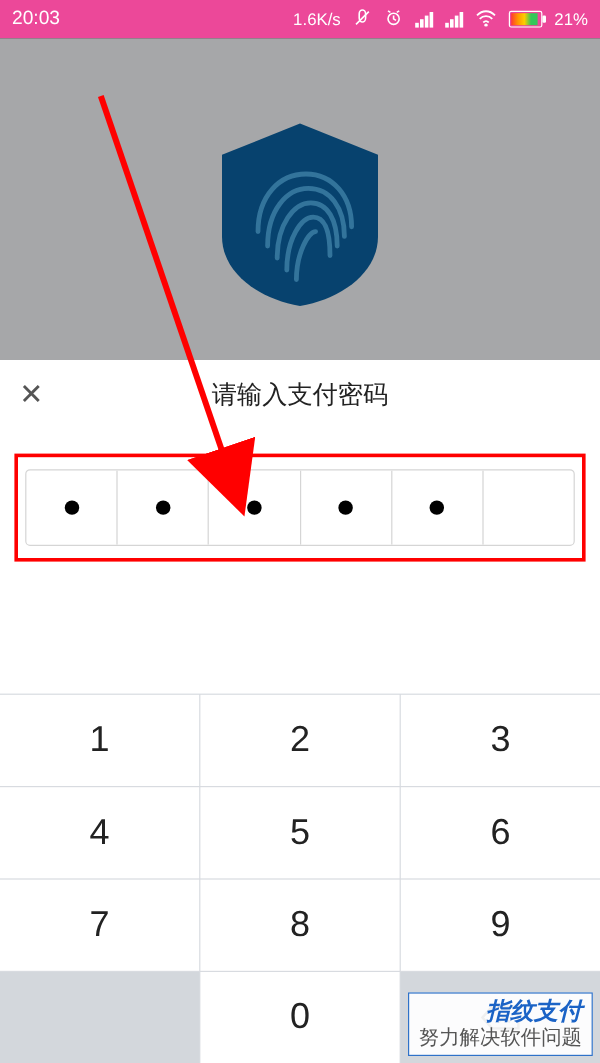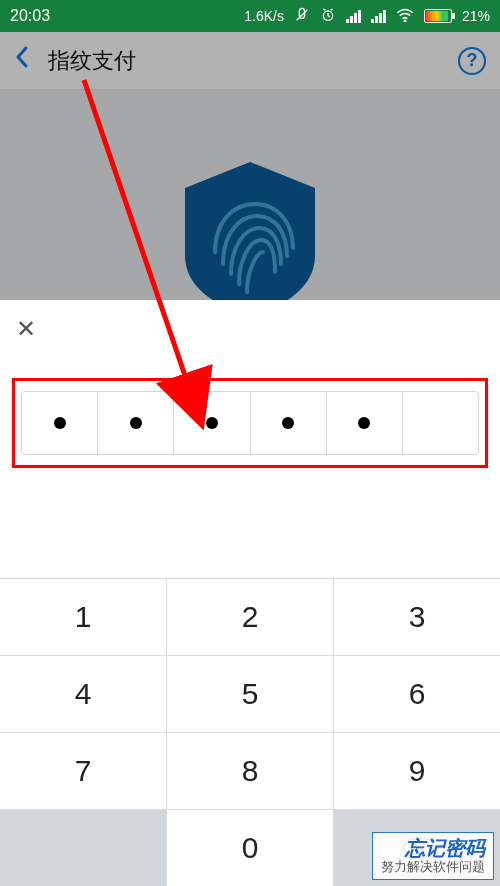--- a/index.html
+++ b/index.html
@@ -2,21 +2,21 @@
 <html><head>
 <meta charset="utf-8">
 <style>
   * { box-sizing: border-box; margin: 0; padding: 0; }
   html, body { width: 500px; height: 886px; overflow: hidden; font-family: -apple-system, "Helvetica Neue", Arial, "PingFang SC", "Microsoft YaHei", sans-serif; }
   body { background: #000; position: relative; }
 
   
   .status-bar {
     height: 32px;
-    background: #15803d;
+    background: #ec4899;
     color: #fff;
     display: flex;
     align-items: center;
     padding: 0 10px;
     font-size: 16px;
   }
   .status-left { flex: 0 0 auto; }
   .status-right { margin-left: auto; display: flex; align-items: center; gap: 10px; font-size: 14px; }
   .status-right .net { font-size: 14px; }
   .sig-bars { display: inline-flex; align-items: flex-end; gap: 1px; height: 14px; }
@@ -120,21 +120,21 @@
   .red-arrow{
     position:absolute; left:54px; top:40px; pointer-events:none; z-index:5;
   }
 
   
   .watermark{
     position:absolute; right:6px; bottom:6px; background:rgba(255,255,255,0.92);
     border:1px solid #2f72c9; padding:4px 8px; text-align:right; line-height:1.15;
   }
   .watermark .wm-big{ font-size:20px; color:#1b63c6; font-weight:700; font-style:italic; }
-  .watermark .wm-small{ font-size:13px; color:#555; }
+  .watermark .wm-small{ font-size:17px; color:#555; }
 </style>
 </head>
 <body>
 
 <div class="status-bar">
   <div class="status-left">20:03</div>
   <div class="status-right">
     <span class="net">1.6K/s</span>
     <span>
       <svg width="16" height="16" viewBox="0 0 24 24" fill="none" stroke="#fff" stroke-width="2">
@@ -171,29 +171,20 @@
     </span>
     <span class="battery">
         <span class="battery-fill"></span>
       </span>
     <span>21%</span>
   </div>
 </div>
 
 <div class="screen">
 
-  <div class="app-header">
-    <div class="back-chevron">
-      <svg width="16" height="24" viewBox="0 0 16 24" fill="none" stroke="#0a7ee8" stroke-width="3" stroke-linecap="round" stroke-linejoin="round">
-        <polyline points="12,3 4,12 12,21"></polyline>
-      </svg>
-    </div>
-    <div class="app-title">指纹支付</div>
-    <div class="help-circle">?</div>
-  </div>
 
   <div class="logo-area">
     <div class="fp-shield">
       <svg width="150" height="160" viewBox="0 0 150 160">
         <path d="M75 6 L140 32 L140 100 C140 130 110 152 75 158 C40 152 10 130 10 100 L10 32 Z" fill="#0b5f9e"></path>
         <g stroke="#4aa6df" stroke-width="4" fill="none" stroke-linecap="round">
           <path d="M40 96 C40 66 58 48 80 48 C102 48 118 66 118 92"></path>
           <path d="M48 108 C48 78 64 60 82 60 C100 60 112 76 112 100"></path>
           <path d="M56 118 C56 90 70 72 84 72 C98 72 106 86 106 108"></path>
           <path d="M64 128 C64 102 76 84 86 84 C96 84 100 96 100 116"></path>
@@ -210,20 +201,21 @@
       <marker id="ah" markerWidth="14" markerHeight="14" refX="6" refY="6" orient="auto">
         <path d="M0,0 L12,6 L0,12 Z" fill="#ff0000"></path>
       </marker>
     </defs>
     <line x1="30" y1="8" x2="140" y2="330" stroke="#ff0000" stroke-width="5" marker-end="url(#ah)"></line>
   </svg>
 
   <div class="sheet">
     <div class="sheet-header">
       <div class="close-x">✕</div>
+      <div class="sheet-title">请输入支付密码</div>
       <div class="spacer"></div>
     </div>
 
     <div class="pin-wrap">
       <div class="pin-boxes" id="pin-boxes">
           <div class="pin-cell">
             <div class="pin-dot"></div>
           </div>
           <div class="pin-cell">
             <div class="pin-dot"></div>
@@ -257,18 +249,18 @@
         <div class="key backspace">
           <svg viewBox="0 0 34 24" fill="none" stroke="#333" stroke-width="2">
             <path d="M10 3 L32 3 L32 21 L10 21 L2 12 Z"></path>
             <line x1="15" y1="8" x2="25" y2="16"></line>
             <line x1="25" y1="8" x2="15" y2="16"></line>
           </svg>
         </div>
       </div>
 
     <div class="watermark">
-      <div class="wm-big">忘记密码</div>
+      <div class="wm-big">指纹支付</div>
       <div class="wm-small">努力解决软件问题</div>
     </div>
   </div>
 
 </div>
 
 </body></html>

